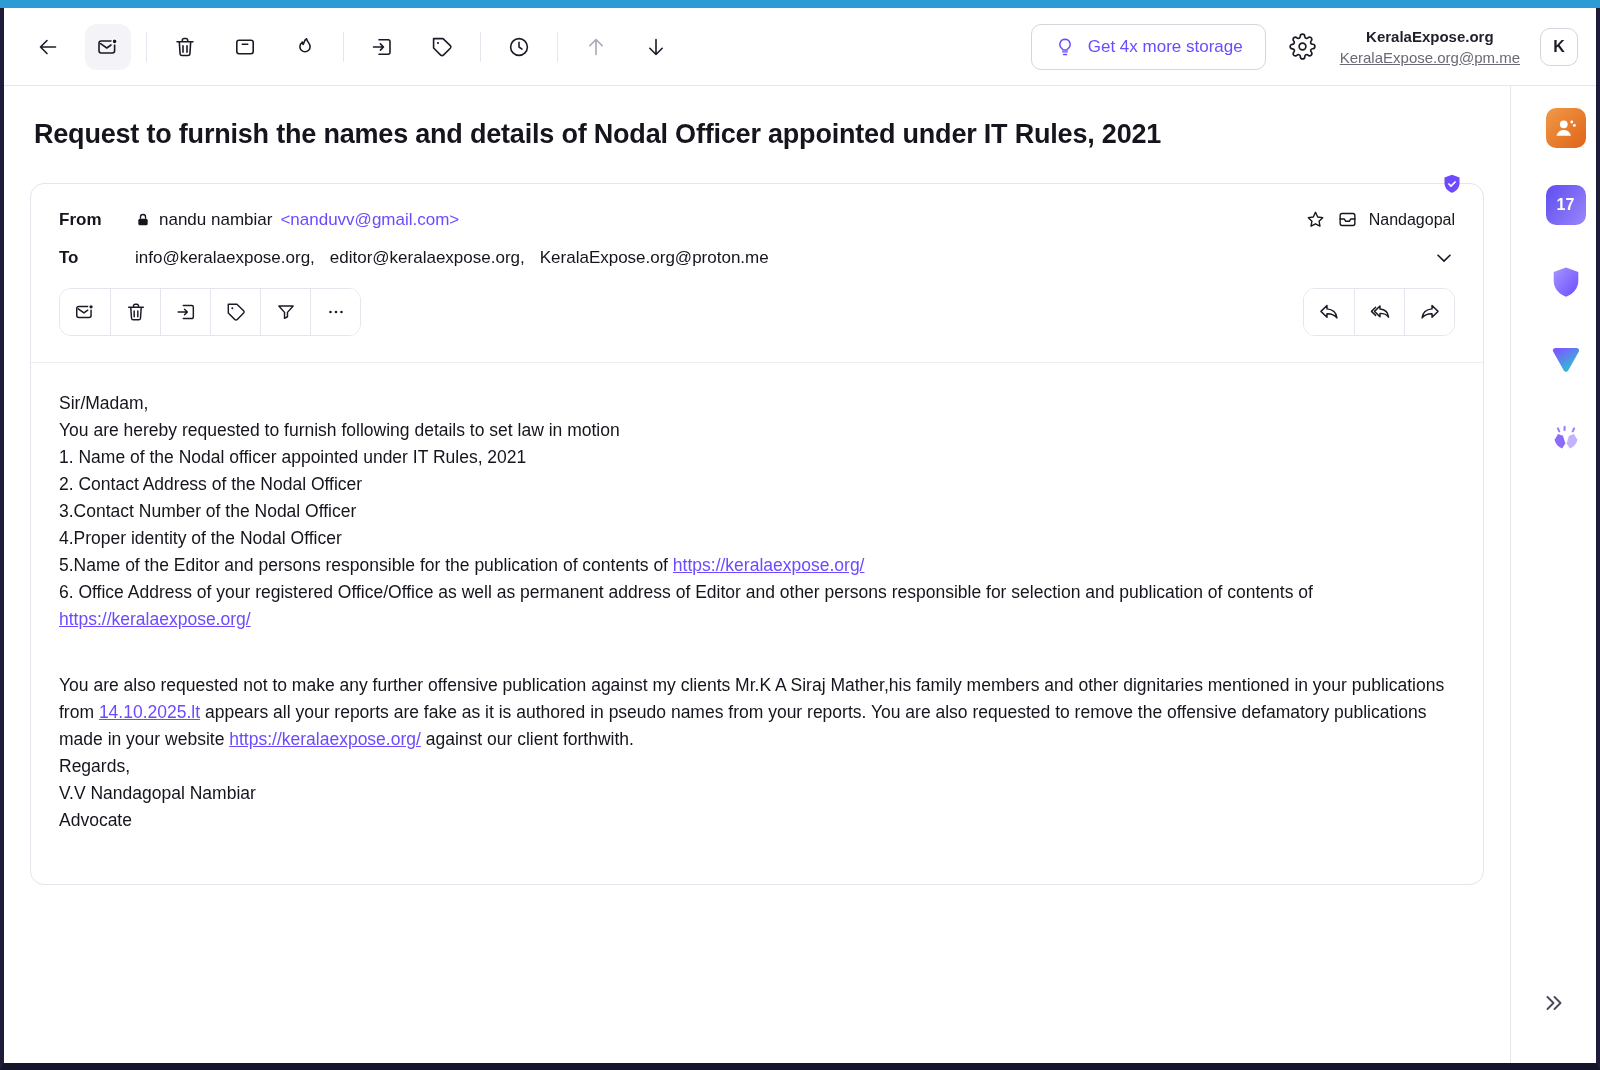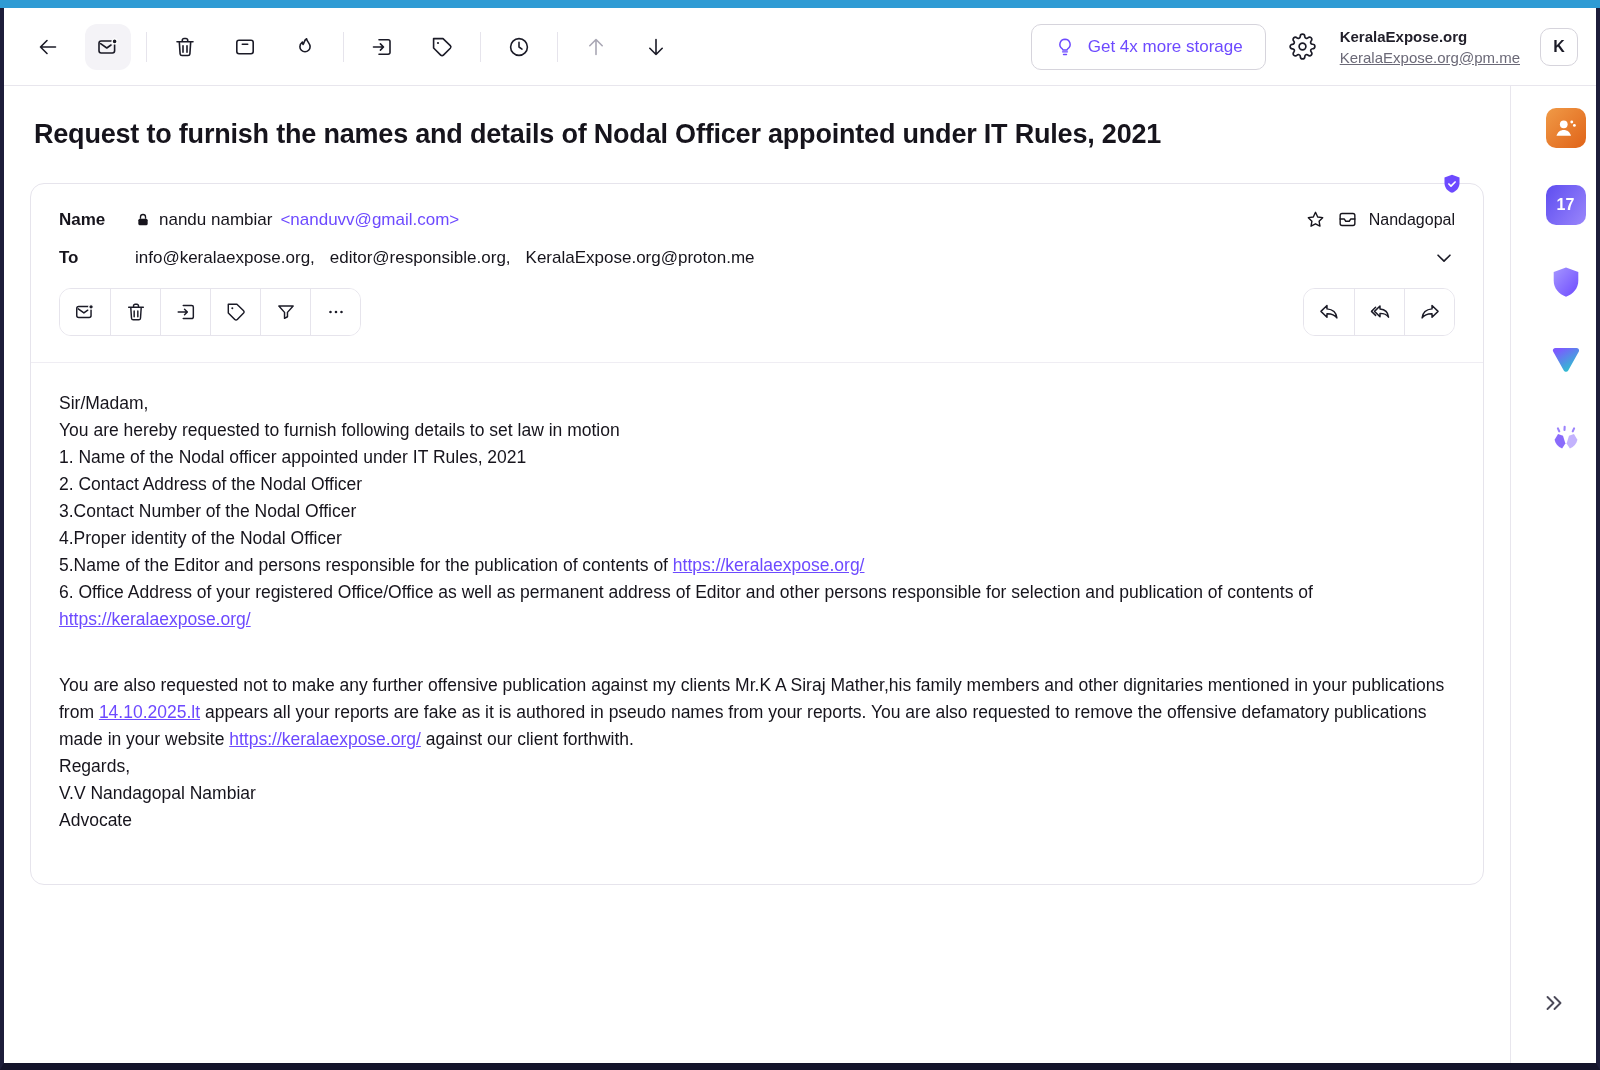--- a/index.html
+++ b/index.html
@@ -24,21 +24,21 @@
   .icon svg { width:100%; height:100%; }
 
   .tb-right { margin-left:auto; display:flex; align-items:center; gap:20px; }
   .storage-btn { display:flex; align-items:center; gap:12px; padding:11px 22px;
                  border:1px solid #d6d4dc; border-radius:10px; background:#fff;
                  color:#6d4aff; font-size:17px; cursor:pointer; }
   .storage-btn .icon { width:22px; height:22px; }
   .gear-btn { background:none; border:none; color:#1b1b27; cursor:pointer;
               width:34px; height:34px; display:flex; align-items:center; justify-content:center; }
   .gear-btn .icon { width:27px; height:27px; }
-  .account { text-align:left; line-height:1.4; }
+  .account { text-align:center; line-height:1.4; }
   .account-name { font-size:15px; font-weight:700; color:#201e29; }
   .account-email { font-size:15px; color:#6b6977;text-decoration:underline; }
   .avatar { width:38px; height:38px; border:1px solid #d6d4dc; border-radius:10px;
             display:flex; align-items:center; justify-content:center;
             font-size:16px; font-weight:700; color:#1b1b27; background:#fff; cursor:pointer; }
 
   
   .content { flex:1; display:flex; min-height:0; }
   .main { flex:1; min-width:0; padding:0 26px; overflow:hidden; }
   .subject { font-size:27px; font-weight:700; letter-spacing:-0.2px; color:#16141c;
@@ -217,21 +217,21 @@
       <div class="card">
         <span class="card-badge">
           <svg viewBox="0 0 24 24">
               <path d="M12 1.8l8.2 3v6c0 5.3-3.5 9-8.2 10.7C7.3 19.8 3.8 16.1 3.8 10.8v-6z" fill="#6d4aff"></path>
               <path d="M8.6 12l2.3 2.3 4.5-4.5" fill="none" stroke="#fff" stroke-width="1.8" stroke-linecap="round" stroke-linejoin="round"></path>
             </svg>
         </span>
 
         <div class="card-header">
           <div class="hdr-row from">
-            <span class="hdr-label">Name</span>
+            <span class="hdr-label">From</span>
             <span class="from-wrap">
               <span class="lock-ic">
                 <svg viewBox="0 0 24 24">
                     <rect x="5" y="10" width="14" height="10" rx="2.4" fill="currentColor"></rect>
                     <path d="M8.2 10V7.6a3.8 3.8 0 0 1 7.6 0V10" fill="none" stroke="currentColor" stroke-width="2"></path>
                   </svg>
               </span>
               <span class="sender-name">nandu nambiar</span>
               <span class="sender-addr">&lt;nanduvv@gmail.com&gt;</span>
             </span>
@@ -247,21 +247,21 @@
                     <path d="M3.6 11.4h4.6l1.8 2.6h4l1.8-2.6h4.6"></path>
                   </svg>
                 </span>
               <span class="meta-time">Nandagopal</span>
             </span>
           </div>
           <div class="hdr-row to">
             <span class="hdr-label">To</span>
             <span class="recips" id="recips">
                 <span class="recip">info@keralaexpose.org,</span>
-                <span class="recip">editor@responsible.org,</span>
+                <span class="recip">editor@keralaexpose.org,</span>
                 <span class="recip">KeralaExpose.org@proton.me</span>
               </span>
             <span class="hdr-chevron">
               <svg viewBox="0 0 24 24" fill="none" stroke="currentColor" stroke-width="1.8" stroke-linecap="round" stroke-linejoin="round">
                   <path d="M5.5 9l6.5 6.5L18.5 9"></path>
                 </svg>
             </span>
           </div>
         </div>
 

